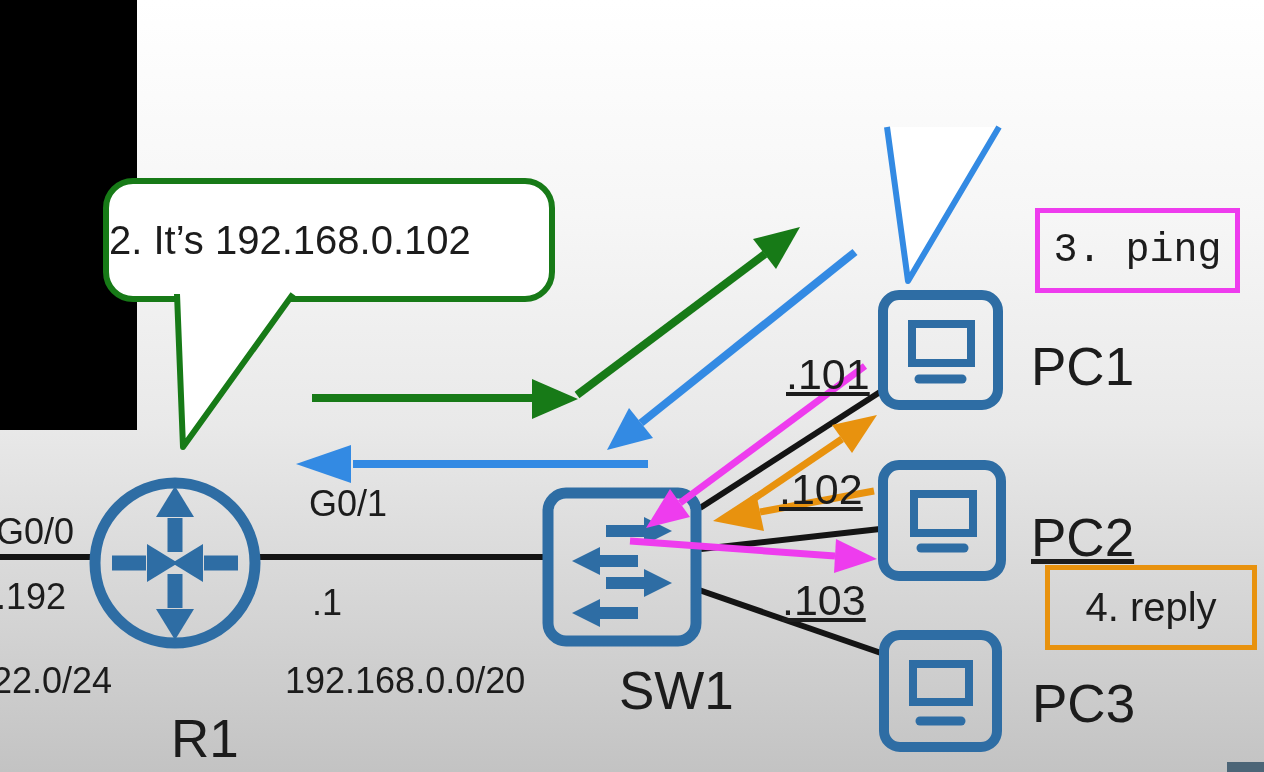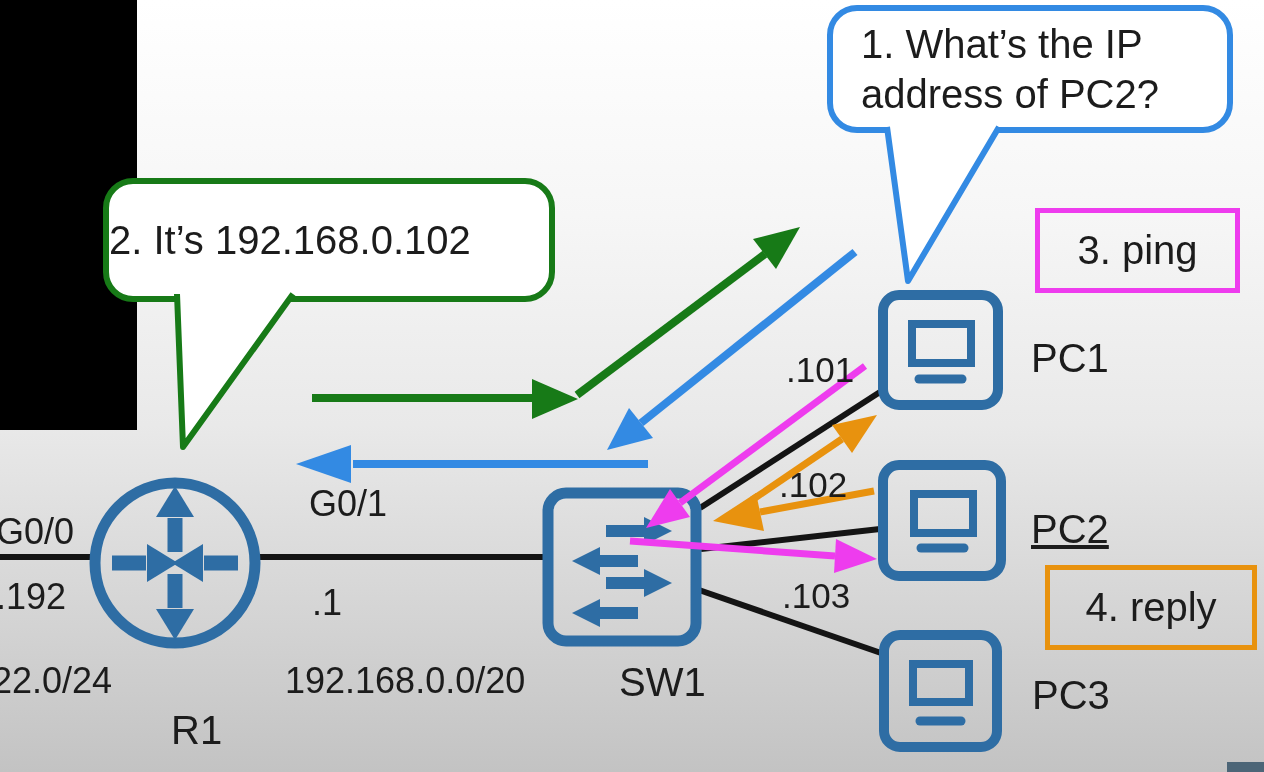--- a/index.html
+++ b/index.html
@@ -25,26 +25,26 @@
   .org-s{stroke:#e8920e;stroke-width:7;fill:none;}
   .org-f{fill:#e8920e;stroke:none;}
   .tail{fill:#ffffff;stroke-width:6;stroke-linejoin:round;}
   
   .bubble{box-sizing:border-box;background:#fff;border-radius:30px;}
   .bubble-question{left:827px;top:5px;width:406px;height:128px;border:6px solid #338ae3;
     padding:8px 0 0 28px;font-size:40px;line-height:50px;}
   .bubble-answer{left:103px;top:178px;width:452px;height:124px;border:6px solid #177a17;
     display:flex;align-items:center;font-size:40px;}
   .callout{box-sizing:border-box;display:flex;align-items:center;justify-content:center;font-size:40px;}
-  .callout-ping{left:1035px;top:208px;width:205px;height:85px;border:5px solid #ee3cee;}
+  .callout-ping{left:1035px;top:208px;width:205px;height:85px;border:5px solid #ee3cee;font-family:Liberation Mono, monospace;}
   .callout-reply{left:1045px;top:565px;width:212px;height:85px;border:5px solid #e8920e;}
   
   .lbl{font-size:36px;white-space:nowrap;}
-  .lbl-lg{font-size:40px;}
-  .lbl-sm{font-size:35px;}
+  .lbl-lg{font-size:53px;}
+  .lbl-sm{font-size:43px;text-decoration:underline;}
   .br-frag{left:1227px;top:762px;width:37px;height:10px;background:#4c6577;}
 </style>
 </head>
 <body>
 
 <div class="stage">
 
   <div class="abs black-rect"></div>
 
   <svg class="abs layer" viewBox="0 0 1264 772">
@@ -125,24 +125,20 @@
     <g>
       <line class="org-s" x1="874" y1="491" x2="760" y2="512"></line>
       <polygon class="org-f" points="713,521 756,493 764,531"></polygon>
     </g>
     <g>
       <line class="org-s" x1="752" y1="500" x2="842" y2="439"></line>
       <polygon class="org-f" points="877,415 852,453 832,425"></polygon>
     </g>
   </svg>
 
-  <div class="abs bubble bubble-question">
-    <div>1. What’s the IP</div>
-    <div>address of PC2?</div>
-  </div>
   <div class="abs bubble bubble-answer">
     <span>2. It’s 192.168.0.102</span>
   </div>
 
   <svg class="abs layer" viewBox="0 0 1264 772" style="pointer-events:none;">
     <path class="tail" d="M887,127 L908,281 L999,127" stroke="#338ae3"></path>
     <path class="tail" d="M177,294 L183,447 L293,294" stroke="#177a17"></path>
   </svg>
 
   <div class="abs callout callout-ping">3. ping</div>

